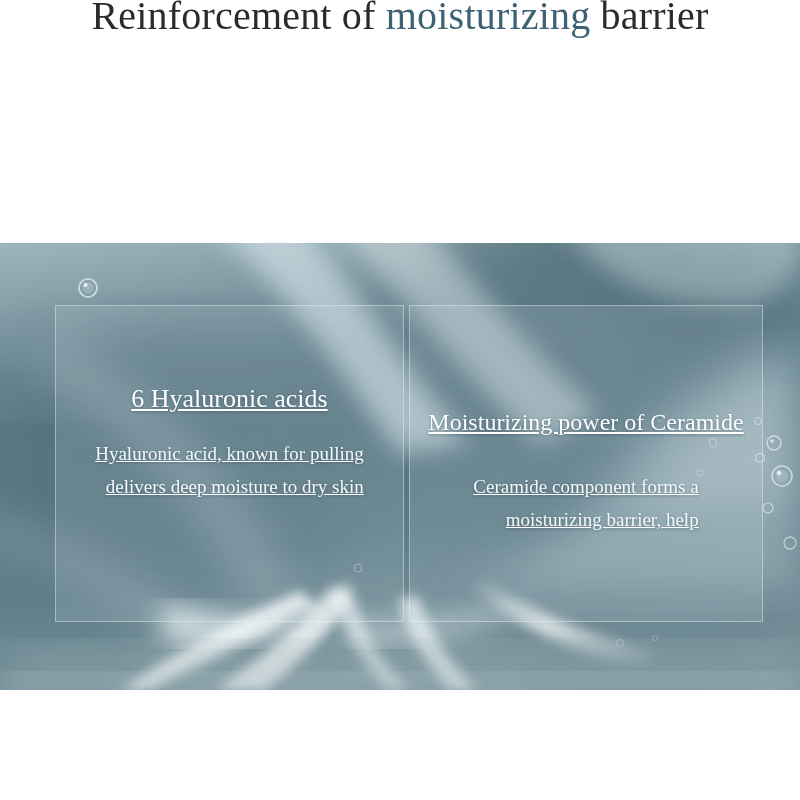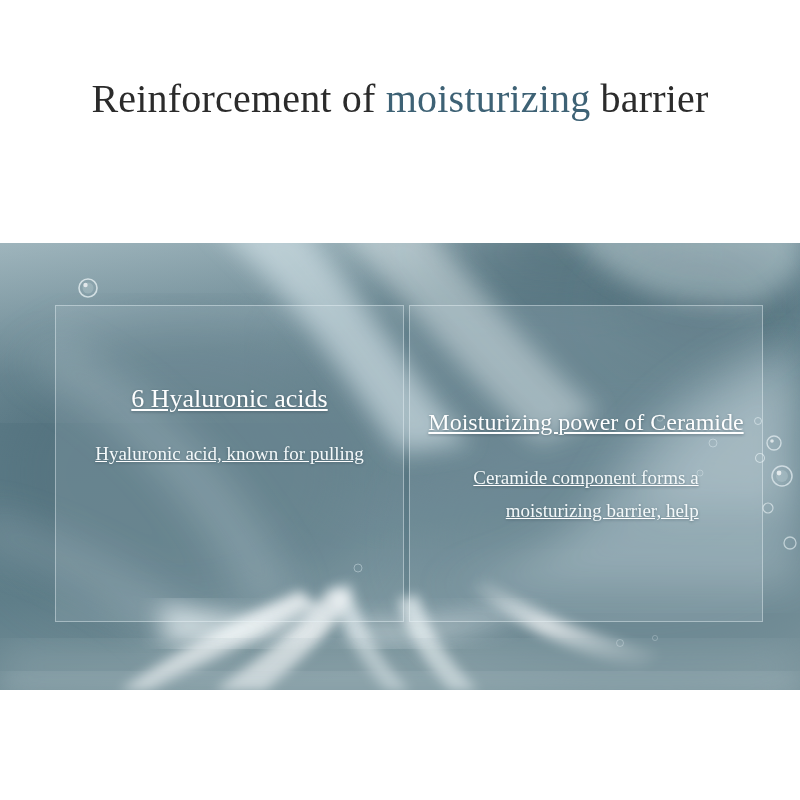--- a/index.html
+++ b/index.html
@@ -16,21 +16,21 @@
   }
 
   
   .title-wrap {
     position: absolute;
     top: 0;
     left: 0;
     width: 800px;
     height: 206px;
     display: flex;
-    align-items: center;
+    align-items: flex-start;
     justify-content: center;
   }
   .page-title {
     font-size: 40px;
     font-weight: 400;
     letter-spacing: 0.2px;
     white-space: nowrap;
     color: #2b2b2b;
     margin: 0;
     padding: 0;
@@ -100,21 +100,21 @@
   .panel-body {
     margin: 0;
     padding: 0 6px;
     font-size: 19px;
     line-height: 33px;
     text-align: right;
     color: #f4f9fa;
     text-shadow: 0 1px 3px rgba(40,60,70,0.45);
   }
   .panel-left .panel-body  { margin-top: 25px; }
-  .panel-right .panel-body { margin-top: 27px; }
+  .panel-right .panel-body { margin-top: 36px; }
   .panel-body .line { display: block; white-space: nowrap; }
 </style>
 </head>
 <body>
 
 <div class="title-wrap">
   <h1 class="page-title"><span>Reinforcement of </span><span class="accent">moisturizing</span><span> barrier</span></h1>
 </div>
 
 <div class="image-band">
@@ -256,20 +256,21 @@
       </g>
     </g>
   </svg>
 
   <div class="panels">
 
     <div class="panel panel-left">
       <h2 class="panel-heading">6 Hyaluronic acids</h2>
       <p class="panel-body">
         <span class="line">Hyaluronic acid, known for pulling</span>
+        <span class="line">delivers deep moisture to dry skin</span>
       </p>
     </div>
 
     <div class="panel panel-right">
       <h2 class="panel-heading">Moisturizing power of Ceramide</h2>
       <p class="panel-body">
         <span class="line">Ceramide component forms a</span>
         <span class="line">moisturizing barrier, help</span>
       </p>
     </div>

